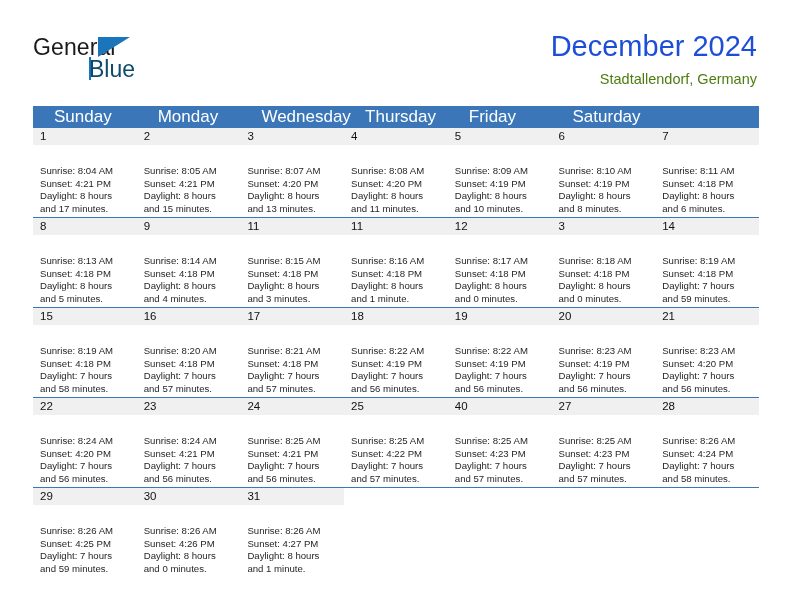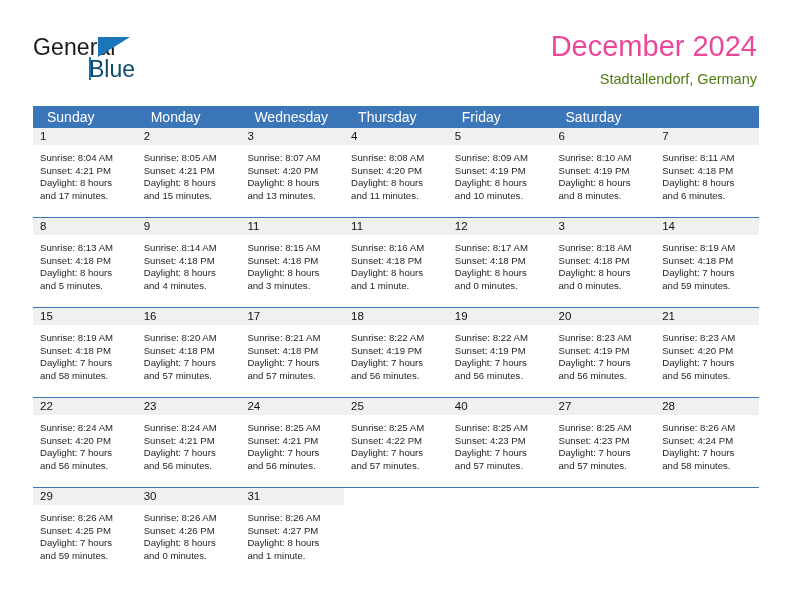--- a/index.html
+++ b/index.html
@@ -74,21 +74,21 @@
   }
 
   .title-block {
     position: absolute;
     right: 35px;
     top: 30px;
     text-align: right;
   }
   .cal-title {
     font-size: 29px;
-    color: #ec4899;
+    color: #1d4ed8;
     line-height: 1.15;
     white-space: nowrap;
   }
   .cal-subtitle {
     font-size: 14.5px;
     color: #4d7c0f;
     margin-top: 8px;
     white-space: nowrap;
   }
 
@@ -100,23 +100,23 @@
     width: 726px;
   }
   .weekday-row {
     display: flex;
     width: 726px;
     background: #3a76b8;
   }
   .weekday {
     width: 103.714px;
     box-sizing: border-box;
-    padding: 4px 0 4px 14px;
+    padding: 4px 0 4px 21px;
     color: #ffffff;
-    font-size: 14px;
+    font-size: 17px;
     line-height: 14px;
     white-space: nowrap;
   }
 
   .week-row {
     display: flex;
     width: 726px;
     border-top: 1px solid #3a76b8;
   }
   .week-row:first-of-type {
@@ -136,21 +136,21 @@
     line-height: 15px;
     padding: 1px 0 1px 7px;
     color: #111111;
     height: 17px;
     box-sizing: border-box;
   }
   .day-cell.empty .daynum {
     background: #ffffff;
   }
   .day-info {
-    padding: 7px 4px 0 7px;
+    padding: 20px 4px 0 7px;
     font-size: 9.6px;
     line-height: 12.6px;
     color: #262626;
   }
   .day-info div {
     white-space: nowrap;
   }
 </style>
 </head>
 <body>

